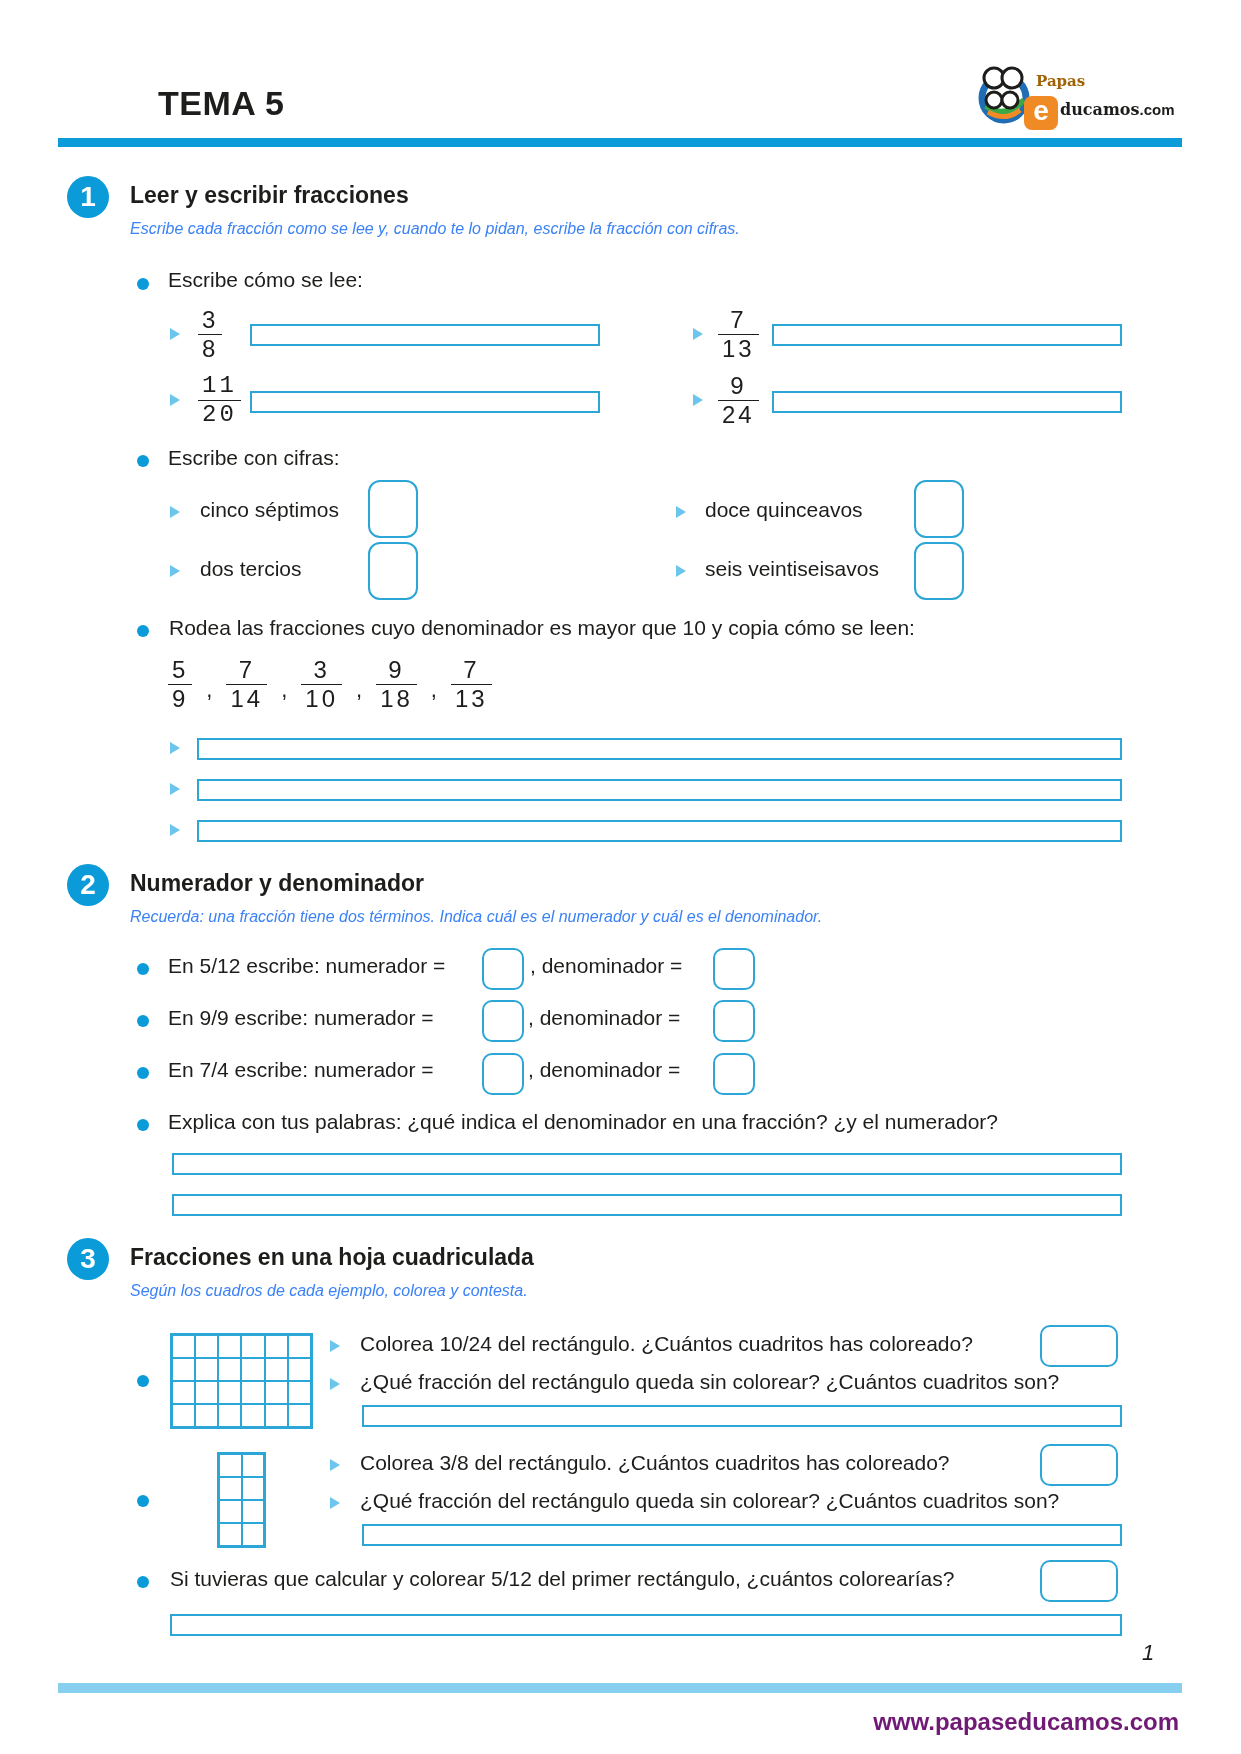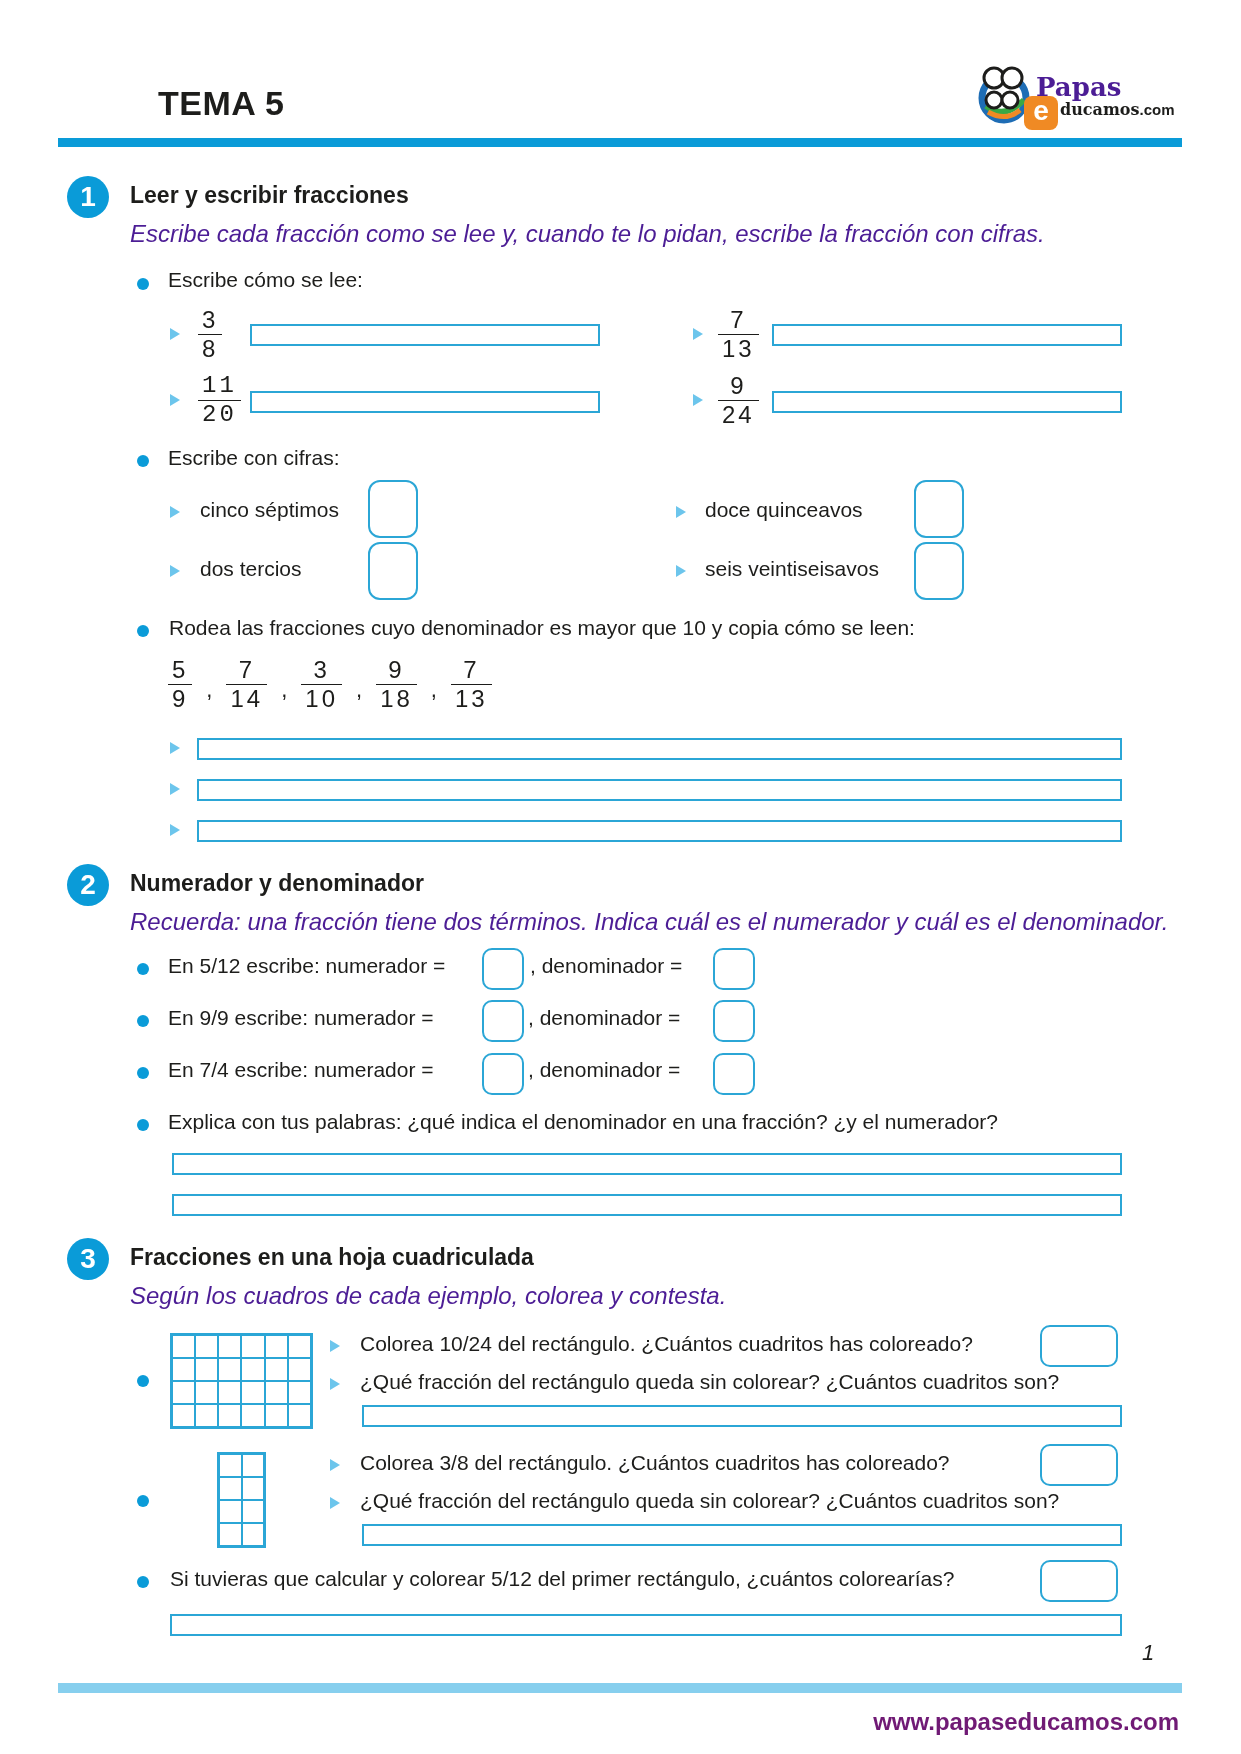--- a/index.html
+++ b/index.html
@@ -4,28 +4,28 @@
 <style>
   * { box-sizing: border-box; margin: 0; padding: 0; }
   html, body { width: 1241px; height: 1754px; background: #ffffff; overflow: hidden; }
   body { position: relative; font-family: "Liberation Sans", sans-serif; color: #1d1d1b; }
   .abs { position: absolute; }
   .title { left: 130px; top: 84px; font-size: 34px; font-weight: bold; letter-spacing: 0.5px; color: #1d1d1b; margin-left: 28px; }
   .top-bar { left: 58px; top: 138px; width: 1124px; height: 9px; background: #0a9bd8; }
   .bottom-bar { left: 58px; top: 1683px; width: 1124px; height: 10px; background: #87cfee; }
   .footer-url { right: 62px; top: 1708px; font-size: 24px; font-weight: bold; color: #701a75; }
   .page-num { left: 1142px; top: 1640px; font-size: 22px; font-style: italic; color: #1d1d1b; }
-  .logo-text1 { left: 1036px; top: 72px; font-size: 26px; font-weight: bold; font-family: "DejaVu Serif", serif; color: #4c1d95; }
+  .logo-text1 { left: 1036px; top: 72px; font-size: 15px; font-weight: bold; font-family: "DejaVu Serif", serif; color: #a16207; }
   .logo-text2 { left: 1060px; top: 100px; font-size: 16px; font-weight: bold; font-family: "DejaVu Serif", serif; color: #1d1d1b; }
   .logo-text2 span.com { font-weight: bold; font-family: "Liberation Sans", sans-serif; font-size: 15px; }
   .logo-e { left: 1024px; top: 96px; width: 34px; height: 34px; background: #f08a24; border-radius: 8px; color: #fff; font-weight: bold; font-size: 28px; text-align: center; line-height: 30px; }
 
   .sec-num { width: 42px; height: 42px; border-radius: 50%; background: #0a9bd8; color: #fff; font-weight: bold; font-size: 28px; text-align: center; line-height: 42px; }
   .sec-title { font-size: 23px; font-weight: bold; color: #1d1d1b; }
-  .sec-sub { font-size: 24px; font-style: italic; color: #4c1d95; }
+  .sec-sub { font-size: 16px; font-style: italic; color: #3b82f6; }
   .bullet { width: 12px; height: 12px; border-radius: 50%; background: #0a9bd8; }
   .q-text { font-size: 21px; color: #1d1d1b; white-space: nowrap; }
   .arrow { width: 0; height: 0; border-top: 6px solid transparent; border-bottom: 6px solid transparent; border-left: 10px solid #6cc5ec; }
   .line-box { border: 2px solid #2ba6d6; height: 22px; background: #fff; }
   .ans-tall { border: 2px solid #2ba6d6; border-radius: 12px; width: 50px; height: 58px; background: #fff; }
   .ans-sq { border: 2px solid #2ba6d6; border-radius: 10px; width: 42px; height: 42px; background: #fff; }
   .ans-wide { border: 2px solid #2ba6d6; border-radius: 10px; width: 78px; height: 42px; background: #fff; }
 
   .frac { display: inline-flex; flex-direction: column; align-items: center; font-size: 24px; line-height: 28px; color: #1d1d1b; letter-spacing: 3px; }
   .frac .num { padding: 0 4px; }

